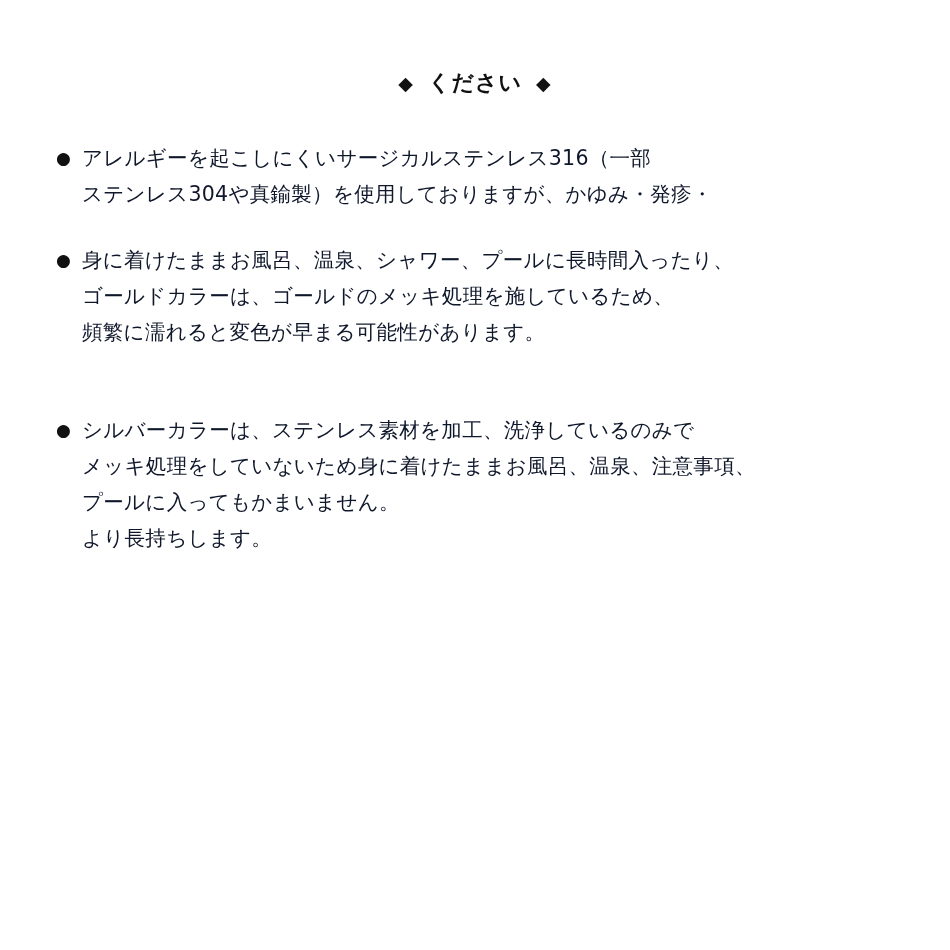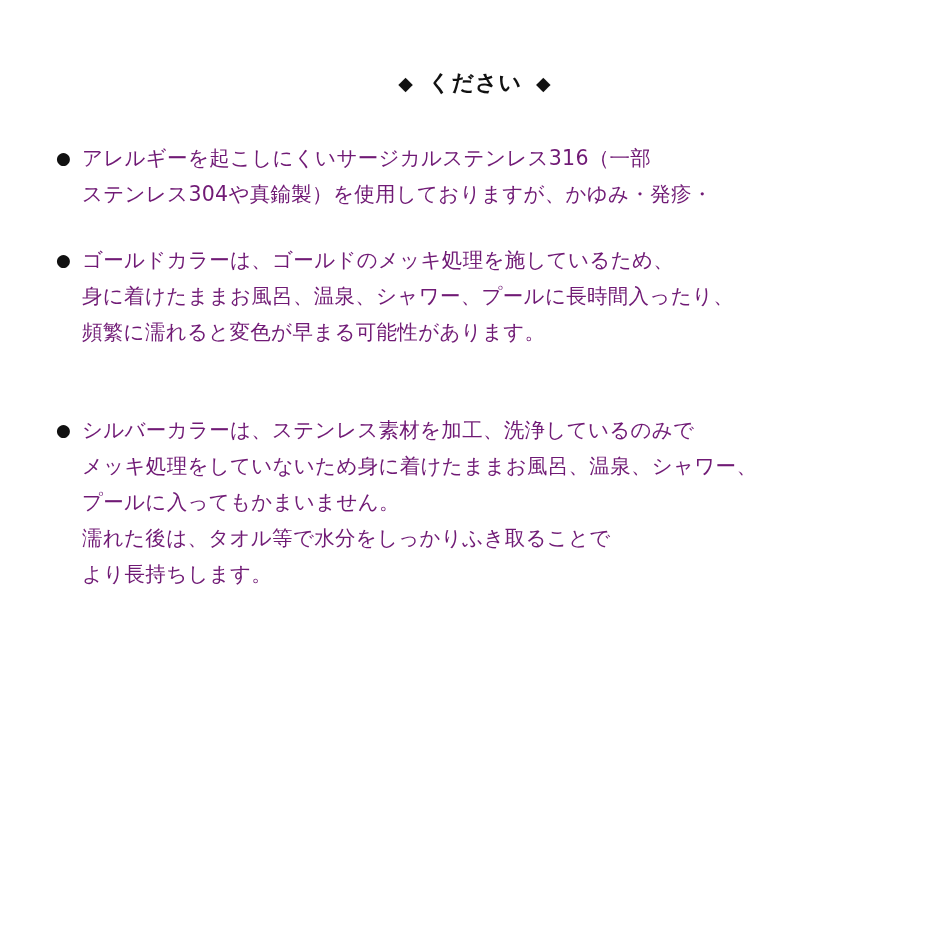--- a/index.html
+++ b/index.html
@@ -56,21 +56,21 @@
     color: #111111;
     text-align: left;
   }
   .note-body {
     flex: 1 1 auto;
   }
   .note-line {
     font-size: 20.5px;
     line-height: 36px;
     letter-spacing: 0.3px;
-    color: #701a75;
+    color: #0f172a;
     white-space: pre;
   }
   .gap-sm { height: 30px; }
   .gap-lg { height: 62px; }
 </style>
 </head>
 <body>
 
 <div class="page">
 
@@ -88,33 +88,32 @@
         <div class="note-line">アレルギーを起こしにくいサージカルステンレス316（一部</div>
         <div class="note-line">ステンレス304や真鍮製）を使用しておりますが、かゆみ・発疹・</div>
       </div>
     </li>
 
     <div class="gap-sm"></div>
 
     <li class="note-item">
       <span class="bullet">●</span>
       <div class="note-body">
+        <div class="note-line">身に着けたままお風呂、温泉、シャワー、プールに長時間入ったり、</div>
         <div class="note-line">ゴールドカラーは、ゴールドのメッキ処理を施しているため、</div>
-        <div class="note-line">身に着けたままお風呂、温泉、シャワー、プールに長時間入ったり、</div>
         <div class="note-line">頻繁に濡れると変色が早まる可能性があります。</div>
       </div>
     </li>
 
     <div class="gap-lg"></div>
 
     <li class="note-item">
       <span class="bullet">●</span>
       <div class="note-body">
         <div class="note-line">シルバーカラーは、ステンレス素材を加工、洗浄しているのみで</div>
-        <div class="note-line">メッキ処理をしていないため身に着けたままお風呂、温泉、シャワー、</div>
+        <div class="note-line">メッキ処理をしていないため身に着けたままお風呂、温泉、注意事項、</div>
         <div class="note-line">プールに入ってもかまいません。</div>
-        <div class="note-line">濡れた後は、タオル等で水分をしっかりふき取ることで</div>
         <div class="note-line">より長持ちします。</div>
       </div>
     </li>
 
   </ul>
 </div>
 
 </body></html>

